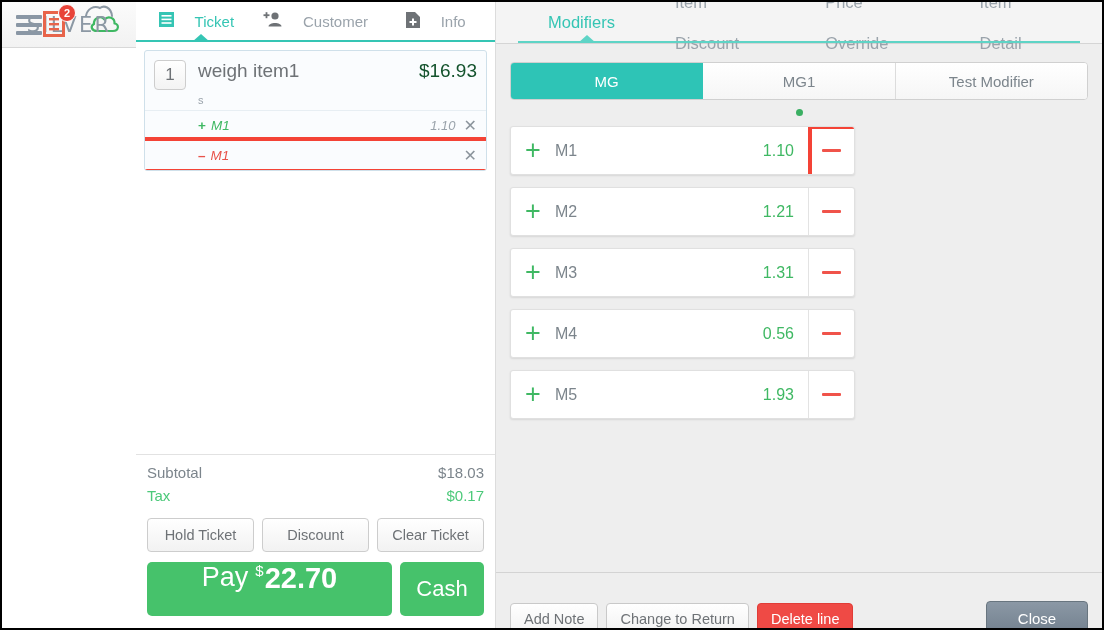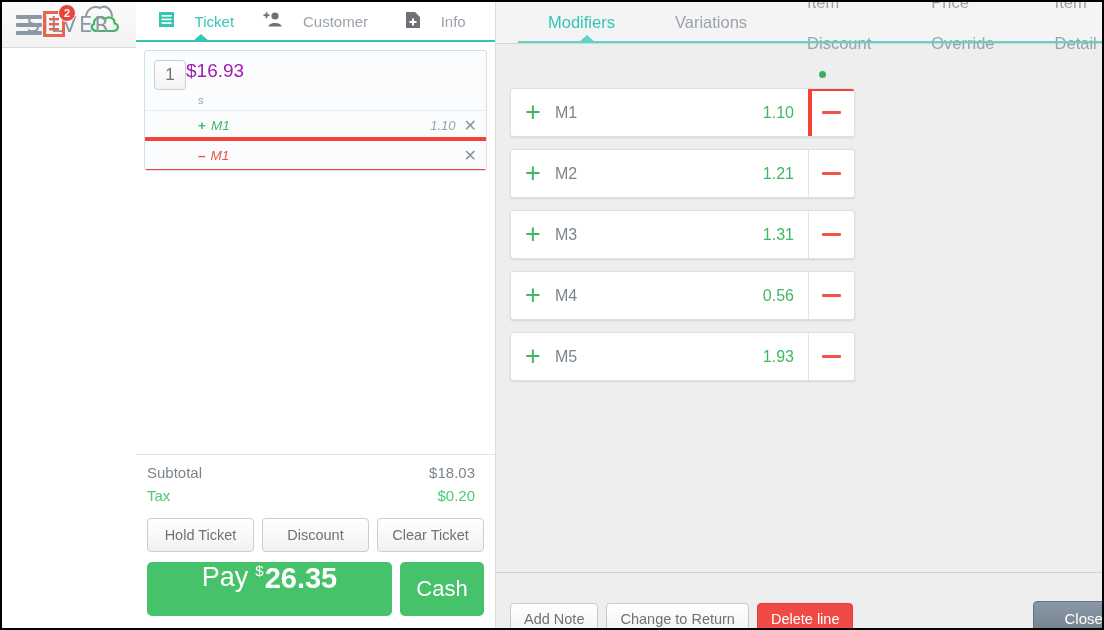--- a/index.html
+++ b/index.html
@@ -91,42 +91,42 @@
     background: #fafcfe; overflow: hidden;
   }
   .tc-main { display: flex; align-items: flex-start; padding: 9px 9px 2px 9px; }
   .qty-box {
     width: 32px; height: 30px; border: 1px solid #cdcdcd; border-radius: 4px;
     background: linear-gradient(#fff,#f3f3f3);
     display: flex; align-items: center; justify-content: center;
     font-size: 17px; color: #6e7276;
   }
   .tc-name { flex: 1; margin-left: 12px; font-size: 19px; color: #6e7276; }
-  .tc-price { font-size: 19px; color: #a21caf; }
+  .tc-price { font-size: 19px; color: #14532d; }
   .tc-sub { font-size: 11px; color: #9aa3ab; padding: 2px 9px 4px 53px; }
 
   .mod-row {
     display: flex; align-items: center;
     padding: 5px 9px 5px 53px; font-size: 13.5px;
     border-top: 1px solid #e7eef3; background: #fafcfe;
   }
   .mod-row .sign { margin-right: 5px; font-style: normal; font-weight: bold; }
   .mod-row .nm { font-style: italic; }
   .mod-row.add .sign, .mod-row.add .nm { color: #3fb863; }
   .mod-row.rem .sign, .mod-row.rem .nm { color: #e8534a; }
   .mod-row .amt { margin-left: auto; font-style: italic; font-size: 13px; color: #9aa3ab; }
   .mod-row .xc { margin-left: 8px; font-size: 16px; color: #8b949c; cursor: pointer; }
 
   .hl-row-wrap { position: relative; }
   .hl-row-wrap::after {
     content: ""; position: absolute; left: -9px; right: -9px; top: -3px; bottom: -3px;
     border: 4px solid #f44336; pointer-events: none;
   }
 
-  .totals { padding: 6px 20px 0 11px; border-top: 1px solid #e2e2e2; }
+  .totals { padding: 6px 11px 0 11px; border-top: 1px solid #e2e2e2; }
   .trow { display: flex; font-size: 15px; padding: 3px 0; }
   .trow .lbl { color: #7c858c; }
   .trow .val { margin-left: auto; color: #7c858c; text-align: center; }
   .trow.tax .lbl, .trow.tax .val { color: #4cc97a; }
 
   .btn-row { display: flex; gap: 8px; padding: 11px 11px 0 11px; }
   .gbtn {
     flex: 1; height: 34px; border: 1px solid #cdcdcd; border-radius: 4px;
     background: linear-gradient(#fff,#f2f2f2); color: #6e7276;
     font-size: 14.5px; font-family: "Liberation Sans", sans-serif; cursor: pointer;
@@ -302,20 +302,21 @@
           </span>
           <span>Info</span>
         </div>
         <div class="tab-arrow"></div>
       </div>
 
       <div class="ticket-area">
         <div class="ticket-card">
           <div class="tc-main">
             <div class="qty-box">1</div>
+            <div class="tc-name">weigh item1</div>
             <div class="tc-price">$16.93</div>
           </div>
           <div class="tc-sub">s</div>
 
           <div class="mod-row add">
             <span class="sign">+</span>
             <span class="nm">M1</span>
             <span class="amt">1.10</span>
             <span class="xc">✕</span>
           </div>
@@ -331,53 +332,57 @@
         </div>
       </div>
 
       <div class="totals">
         <div class="trow">
           <span class="lbl">Subtotal</span>
           <span class="val">$18.03</span>
         </div>
         <div class="trow tax">
           <span class="lbl">Tax</span>
-          <span class="val">$0.20</span>
+          <span class="val">$0.17</span>
         </div>
       </div>
 
       <div class="btn-row">
         <button class="gbtn">Hold Ticket</button>
         <button class="gbtn">Discount</button>
         <button class="gbtn">Clear Ticket</button>
       </div>
 
       <div class="pay-row">
         <button class="pay-btn">
           <span>Pay</span>
           <span class="dollar">$</span>
-          <span class="amt">26.35</span>
+          <span class="amt">22.70</span>
         </button>
         <button class="cash-btn">Cash</button>
       </div>
     </div>
 
     <div class="right">
 
       <div class="rtabs">
         <div class="rtab active">Modifiers</div>
-        <div class="rtab">Variations</div>
         <div class="rtab">Item Discount</div>
         <div class="rtab">Price Override</div>
         <div class="rtab">Item Detail</div>
         <div class="rtab-underline"></div>
         <div class="rtab-arrow"></div>
       </div>
 
       <div class="rbody">
+        <div class="group-tabs">
+          <div class="gtab active">MG</div>
+          <div class="gtab">MG1</div>
+          <div class="gtab">Test Modifier</div>
+        </div>
 
         <div class="dots">
           <span class="dot"></span>
         </div>
 
         <div class="mod-grid">
 
           <div class="mcard">
             <div class="plus">+</div>
             <div class="mname">M1</div>

